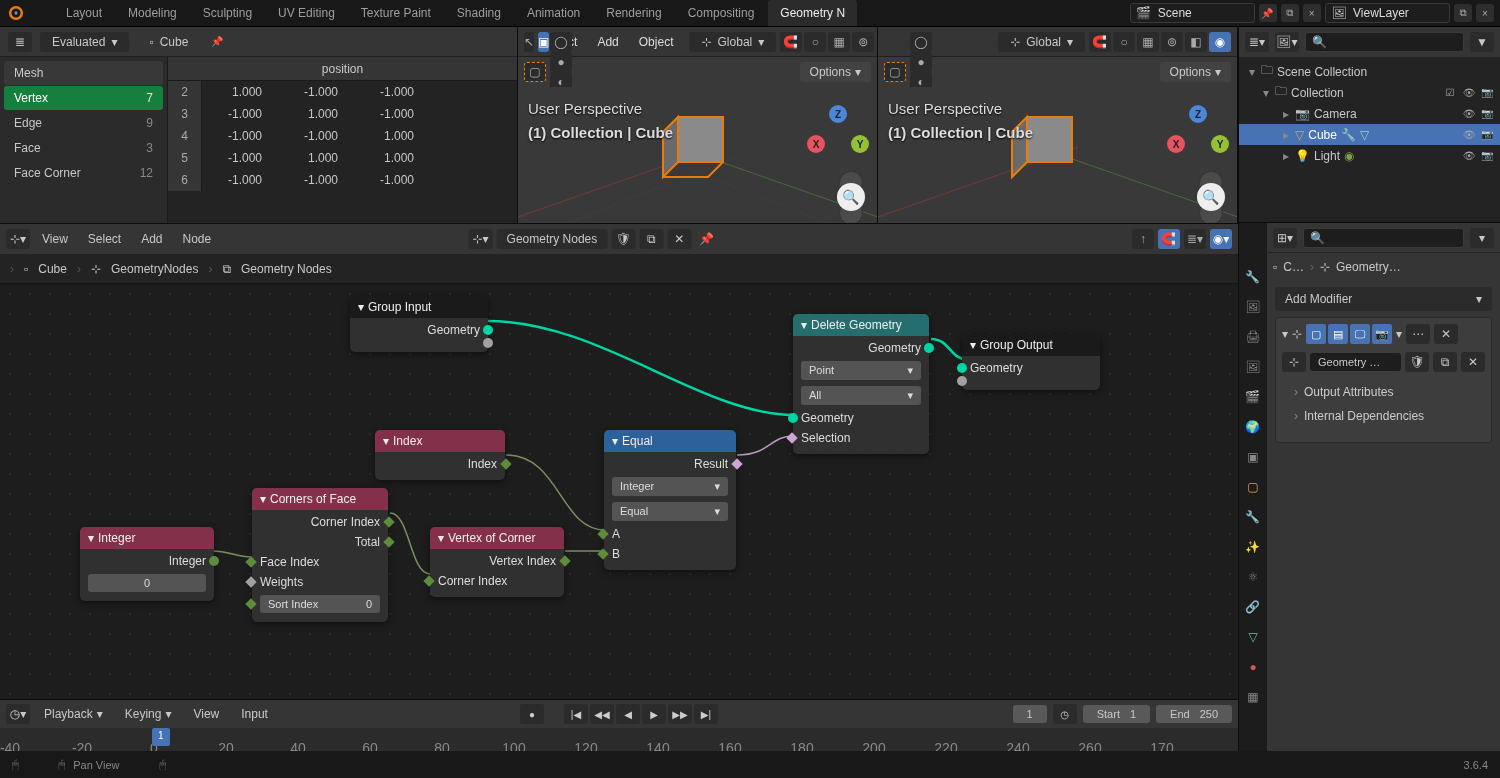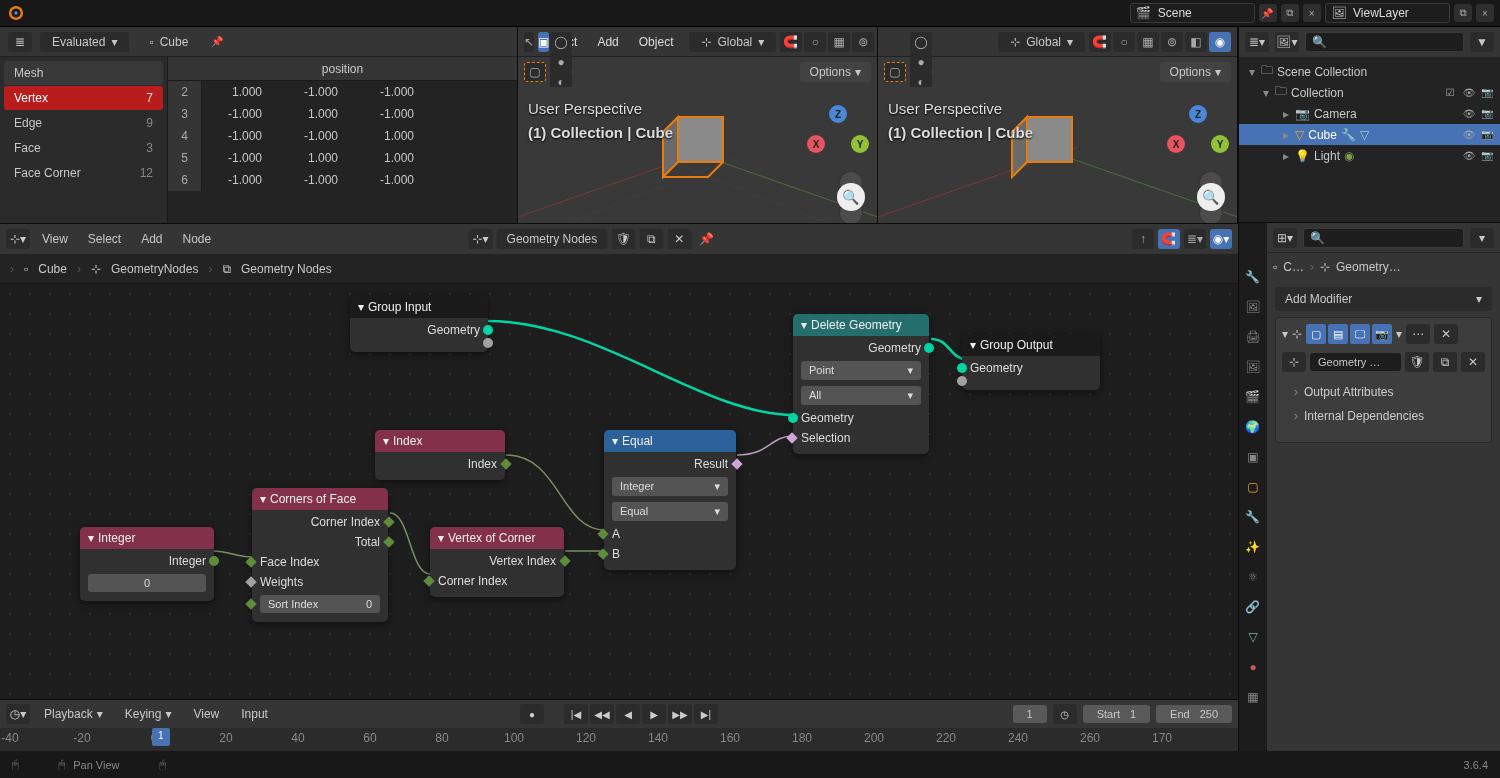--- a/index.html
+++ b/index.html
@@ -24,21 +24,21 @@
 
 
 .spreadsheet { grid-column: 1; grid-row: 1; background: #232323; display: flex; flex-direction: column; border-right: 1px solid #0c0c0c; }
 .ss-header { height: 30px; background: #353535; display: flex; align-items: center; padding: 0 8px; gap: 8px; border-bottom: 1px solid #202020; }
 .ss-icon-select { width: 24px; height: 20px; background: #2b2b2b; border-radius: 3px; display:flex;align-items:center;justify-content:center;}
 .ss-dropdown { background: #2b2b2b; border-radius: 3px; padding: 3px 12px; display: flex; align-items: center; gap: 6px; font-size: 12px; }
 .ss-body { display: flex; flex: 1; }
 .ss-sidebar { width: 168px; background: #2b2b2b; border-right: 1px solid #1a1a1a; padding: 4px; }
 .ss-side-item { padding: 5px 10px; border-radius: 3px; display: flex; align-items: center; justify-content: space-between; margin-bottom: 1px; font-size: 12px; }
 .ss-side-item.header { background: #383838; }
-.ss-side-item.active { background: #b91c1c; color: #fff; }
+.ss-side-item.active { background: #15803d; color: #fff; }
 .ss-side-item .count { color: #888; }
 .ss-side-item.active .count { color: #e0e0e0; }
 .ss-table { flex: 1; display: flex; flex-direction: column; }
 .ss-col-header { height: 24px; background: #353535; display: flex; align-items: center; justify-content: center; border-bottom: 1px solid #1a1a1a; font-size: 12px; }
 .ss-rows { flex: 1; overflow: hidden; }
 .ss-row { display: flex; height: 22px; align-items: center; font-size: 12px; }
 .ss-row .idx { width: 34px; text-align: center; background: #353535; color: #aaa; height: 22px; line-height: 22px; border-right: 1px solid #1a1a1a; }
 .ss-row .cell { width: 76px; text-align: right; padding-right: 16px; color: #c8c8c8; }
 .ss-footer { height: 24px; background: #353535; display: flex; align-items: center; justify-content: flex-end; padding: 0 12px; font-size: 12px; color: #ccc; border-top:1px solid #202020; }
 
@@ -133,40 +133,52 @@
 
 .timeline { position: fixed; bottom: 27px; left: 0; right: 262px; height: 52px; background: #232323; border-top: 1px solid #0c0c0c; }
 .tl-header { height: 28px; background: #353535; display: flex; align-items: center; padding: 0 6px; gap: 6px; }
 .tl-menu { padding: 3px 8px; font-size: 12px; display:flex; align-items:flex-start; gap:4px; }
 .tl-transport { position:absolute; left:50%; transform:translateX(-50%); display:flex; gap:2px; }
 .tl-btn { width:24px; height:20px; background:#2b2b2b; border-radius:3px; display:flex;align-items:center;justify-content:center;color:#ccc; font-size:10px;}
 .tl-right { margin-left: auto; display: flex; gap: 6px; align-items:center; }
 .tl-field { background:#595959; border-radius:3px; padding:3px 14px; font-size:11px; display:flex; gap:10px; }
 .tl-track { position: relative; height: 24px; background: #2b2b2b; }
 .tl-ticks { position: absolute; top: 0; left: 0; right: 0; height: 18px; display: flex; }
-.tl-tick { position:absolute; font-size:12px; color:#888; top:3px; transform:translateX(-50%); }
+.tl-tick { position:absolute; font-size:14px; color:#888; top:12px; transform:translateX(-50%); }
 .tl-cursor { position: absolute; top:0; height:18px; background:#4772b3; color:#fff; font-size:10px; padding:2px 6px; border-radius:2px; }
 
 
 .statusbar { position: fixed; bottom: 0; left: 0; right: 0; height: 27px; background: #181818; display: flex; align-items: center; padding: 0 12px; gap: 40px; color: #888; font-size: 11px; }
 .status-item { display: flex; align-items: center; gap: 8px; }
 
 .cube-3d { position:absolute; left:50%; top:50%; transform:translate(-50%,-50%); }
 
 </style>
 </head>
 <body>
 
 <div class="topbar">
   <span class="logo">
     <svg viewBox="0 0 24 24">
         <circle cx="12" cy="12" r="7" fill="none" stroke="#e87d0d" stroke-width="3"></circle>
         <circle cx="12" cy="12" r="2" fill="#5b8dd8"></circle>
       </svg>
   </span>
+  <div class="workspaces">
+    <span class="ws-tab">Layout</span>
+    <span class="ws-tab">Modeling</span>
+    <span class="ws-tab">Sculpting</span>
+    <span class="ws-tab">UV Editing</span>
+    <span class="ws-tab">Texture Paint</span>
+    <span class="ws-tab">Shading</span>
+    <span class="ws-tab">Animation</span>
+    <span class="ws-tab">Rendering</span>
+    <span class="ws-tab">Compositing</span>
+    <span class="ws-tab active">Geometry N</span>
+  </div>
   <div class="right-cluster">
     <div class="scene-box">
       <span>🎬</span>
       <input value="Scene" style="">
     </div>
     <span class="small-icon-btn">📌</span>
     <span class="small-icon-btn">⧉</span>
     <span class="small-icon-btn">×</span>
     <div class="layer-box">
       <span>🖼</span>

